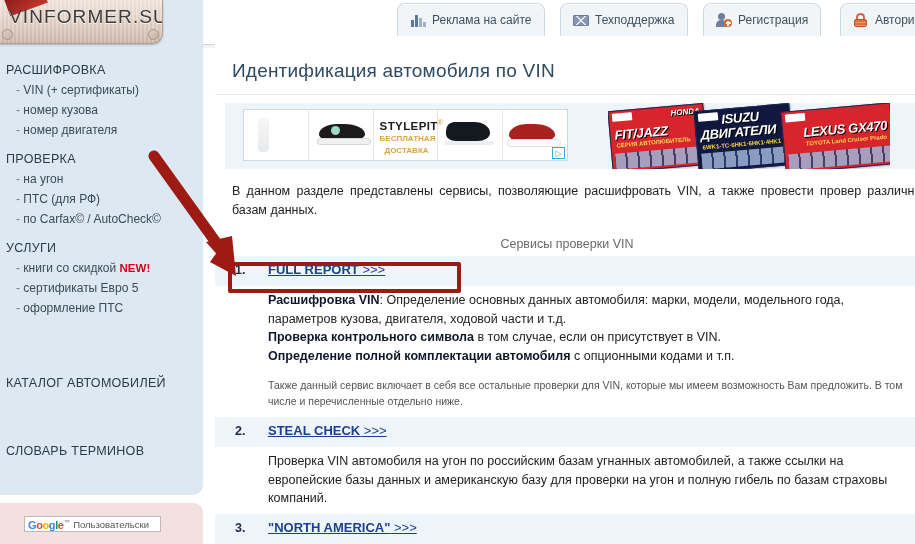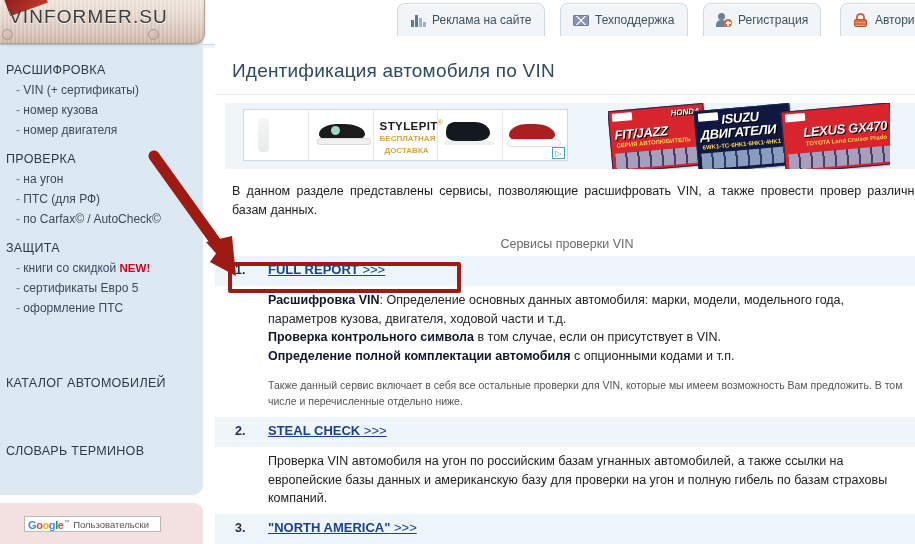--- a/index.html
+++ b/index.html
@@ -16,21 +16,21 @@
 
   
   #sidebar {
     position:absolute; left:0; top:0; width:203px; height:495px;
     background:#dce9f3;
     border-bottom-right-radius:10px;
   }
 
   
   #logo-plate {
-    position:absolute; left:0; top:0; width:205px; height:44px;
+    position:absolute; left:0; top:0; width:163px; height:44px;
     background:
       linear-gradient(180deg,#efe4dc 0%,#e6d7cd 35%,#d9c6ba 70%,#cbb4a6 100%);
     border-bottom-right-radius:11px;
     border-bottom:1px solid #b69f91;
     border-right:1px solid #b69f91;
     box-shadow:0 1px 2px rgba(0,0,0,.25);
     overflow:hidden;
   }
   #logo-plate .sheen {
     position:absolute; inset:0;
@@ -272,21 +272,21 @@
 
       <div class="gap"></div>
 
       <div class="menu-group-head">ПРОВЕРКА</div>
       <div class="menu-sub"><span class="dash">- </span><span>на угон</span></div>
       <div class="menu-sub"><span class="dash">- </span><span>ПТС (для РФ)</span></div>
       <div class="menu-sub"><span class="dash">- </span><span>по Carfax© / AutoCheck©</span></div>
 
       <div class="gap"></div>
 
-      <div class="menu-group-head">ЗАЩИТА</div>
+      <div class="menu-group-head">УСЛУГИ</div>
       <div class="menu-sub"><span class="dash">- </span><span>книги со скидкой</span> <span class="badge-new">NEW!</span></div>
       <div class="menu-sub"><span class="dash">- </span><span>сертификаты Евро 5</span></div>
       <div class="menu-sub"><span class="dash">- </span><span>оформление ПТС</span></div>
 
       <div class="gap"></div>
 
       <div class="menu-plain">КАТАЛОГ АВТОМОБИЛЕЙ</div>
       <div class="menu-plain">СЛОВАРЬ ТЕРМИНОВ</div>
       <div class="menu-plain">СТАТЬИ</div>
       <div class="menu-plain">ФАЙЛЫ</div>

